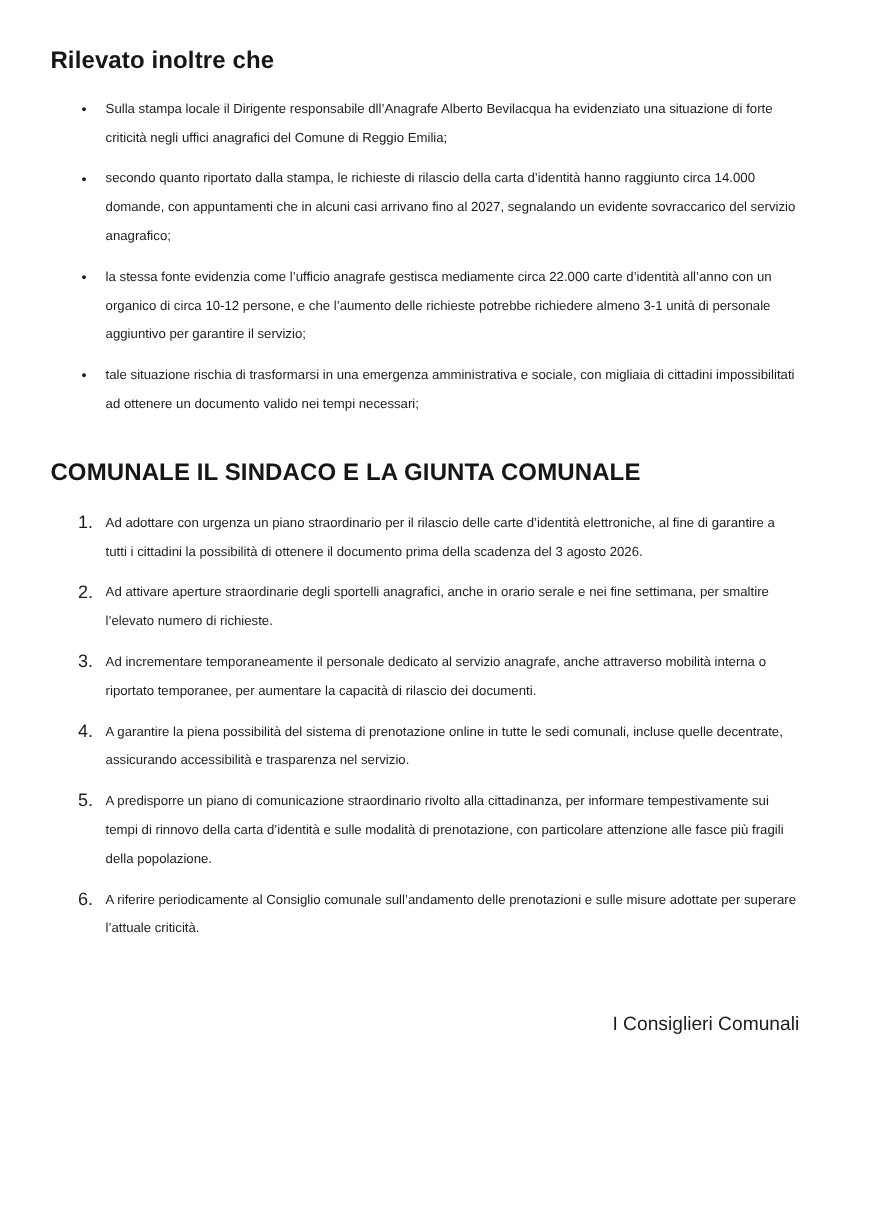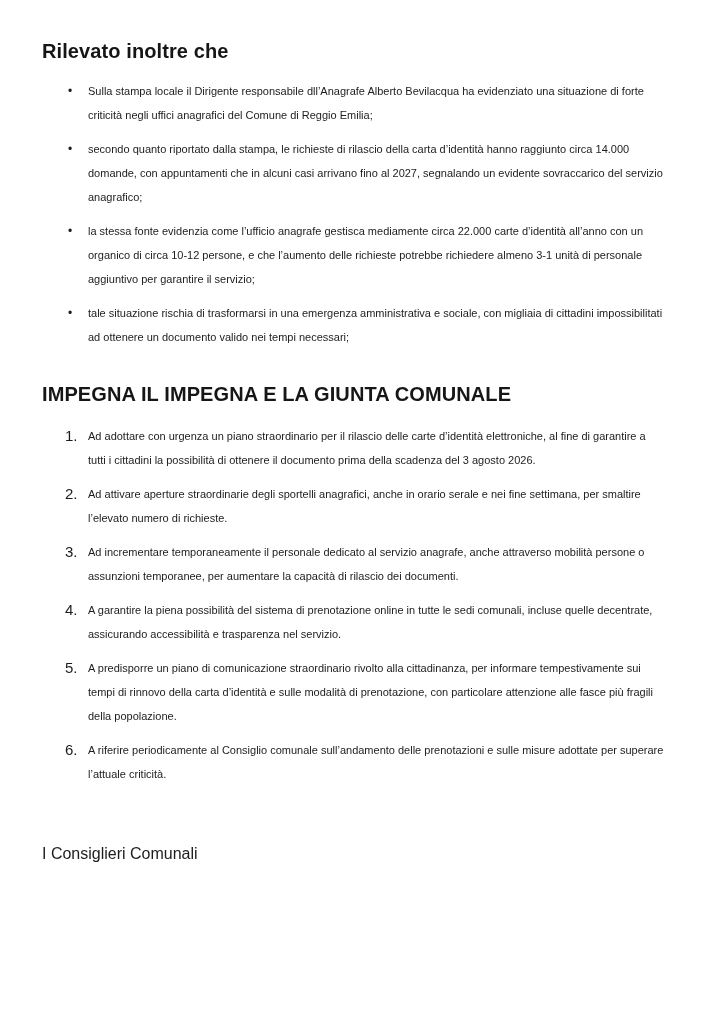--- a/index.html
+++ b/index.html
@@ -58,21 +58,21 @@
   .item-text {
     flex: 1 1 auto;
     font-size: 11px;
     line-height: 24px;
   }
   .numbered-list {
     margin-top: 17px;
   }
   .signature-block {
     margin-top: 54px;
-    text-align: left;
+    text-align: right;
     font-size: 16px;
     line-height: 27px;
   }
 </style>
 </head>
 <body>
 
 <div class="page">
 
   <h1 class="heading">Rilevato inoltre che</h1>
@@ -89,34 +89,34 @@
     <div class="list-item">
       <span class="bullet-marker">•</span>
       <span class="item-text">la stessa fonte evidenzia come l’ufficio anagrafe gestisca mediamente circa 22.000 carte d’identità all’anno con un organico di circa 10-12 persone, e che l’aumento delle richieste potrebbe richiedere almeno 3-1 unità di personale aggiuntivo per garantire il servizio;</span>
     </div>
     <div class="list-item">
       <span class="bullet-marker">•</span>
       <span class="item-text">tale situazione rischia di trasformarsi in una emergenza amministrativa e sociale, con migliaia di cittadini impossibilitati ad ottenere un documento valido nei tempi necessari;</span>
     </div>
   </div>
 
-  <h1 class="heading heading-2">IMPEGNA IL IMPEGNA E LA GIUNTA COMUNALE</h1>
+  <h1 class="heading heading-2">COMUNALE IL SINDACO E LA GIUNTA COMUNALE</h1>
 
   <div class="numbered-list">
     <div class="list-item">
       <span class="item-number">1.</span>
       <span class="item-text">Ad adottare con urgenza un piano straordinario per il rilascio delle carte d’identità elettroniche, al fine di garantire a tutti i cittadini la possibilità di ottenere il documento prima della scadenza del 3 agosto 2026.</span>
     </div>
     <div class="list-item">
       <span class="item-number">2.</span>
       <span class="item-text">Ad attivare aperture straordinarie degli sportelli anagrafici, anche in orario serale e nei fine settimana, per smaltire l’elevato numero di richieste.</span>
     </div>
     <div class="list-item">
       <span class="item-number">3.</span>
-      <span class="item-text">Ad incrementare temporaneamente il personale dedicato al servizio anagrafe, anche attraverso mobilità persone o assunzioni temporanee, per aumentare la capacità di rilascio dei documenti.</span>
+      <span class="item-text">Ad incrementare temporaneamente il personale dedicato al servizio anagrafe, anche attraverso mobilità interna o riportato temporanee, per aumentare la capacità di rilascio dei documenti.</span>
     </div>
     <div class="list-item">
       <span class="item-number">4.</span>
       <span class="item-text">A garantire la piena possibilità del sistema di prenotazione online in tutte le sedi comunali, incluse quelle decentrate, assicurando accessibilità e trasparenza nel servizio.</span>
     </div>
     <div class="list-item">
       <span class="item-number">5.</span>
       <span class="item-text">A predisporre un piano di comunicazione straordinario rivolto alla cittadinanza, per informare tempestivamente sui tempi di rinnovo della carta d’identità e sulle modalità di prenotazione, con particolare attenzione alle fasce più fragili della popolazione.</span>
     </div>
     <div class="list-item">

